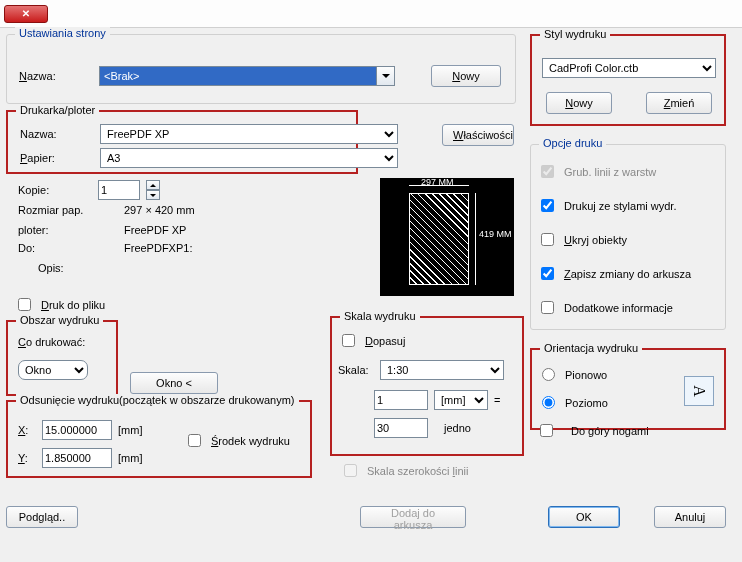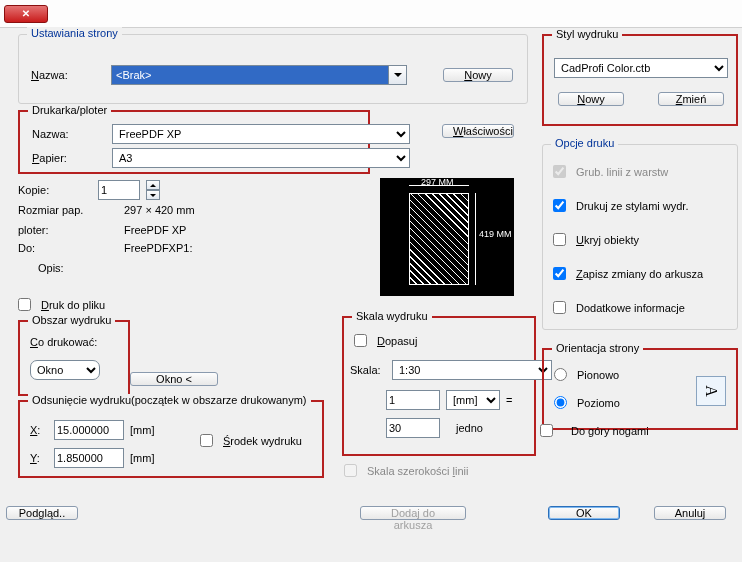--- a/index.html
+++ b/index.html
@@ -4,31 +4,31 @@
 <style>
 * { box-sizing: border-box; font-family: Tahoma, sans-serif; font-size: 11px; }
 body { margin: 0; padding: 0; background: #f0f0f0; width: 742px; height: 562px; overflow: hidden; }
 
 .titlebar { height: 28px; background: #fdfdfd; border-bottom: 1px solid #d0d0d0; display: flex; align-items: center; padding: 0 4px; }
 .titlebar .title { flex: 1; padding-left: 4px; color: #000; }
 .titlebar .closebtn { width: 44px; height: 18px; background: linear-gradient(#e57373,#c81b1b); border: 1px solid #8a0f0f; border-radius: 3px; display: flex; align-items: center; justify-content: center; color: #fff; font-weight: bold; font-size: 10px; }
 
 .content { padding: 4px 8px; position: relative; height: calc(562px - 28px); }
 
-.fieldset { position: absolute; border: 1px solid #d0d0d0; border-radius: 3px; margin-left: 12px; }
+.fieldset { position: absolute; border: 1px solid #d0d0d0; border-radius: 3px; }
 .fieldset .legend { position: absolute; top: -8px; left: 8px; background: #f0f0f0; padding: 0 4px; color: #003399; }
 .redbox { border: 2px solid #b52020 !important; }
 
 .row { display: flex; align-items: center; gap: 6px; }
 label.lab { color: #000; }
 .u { text-decoration: underline; }
 
 select, input[type=text] { border: 1px solid #7a8a99; height: 20px; padding: 0 2px; background: #fff; }
 select { background: #fff; }
-button, .btn { height: 14px; background: linear-gradient(#fdfdfd,#e8e8e8); border: 1px solid #8a9aae; border-radius: 3px; padding: 0 10px; cursor: pointer; font-size: 11px; }
+button, .btn { height: 22px; background: linear-gradient(#fdfdfd,#e8e8e8); border: 1px solid #8a9aae; border-radius: 3px; padding: 0 10px; cursor: pointer; font-size: 11px; }
 .btn-disabled { color: #a0a0a0; }
 .btn-default { border: 1px solid #2b6fba; box-shadow: inset 0 0 0 1px #7fb8ef; }
 
 input[type=checkbox], input[type=radio] { margin: 0 4px 0 0; vertical-align: middle; }
 
 .sel-highlight { background: #316ac5; color: #fff; border: 1px solid #7a8a99; height: 20px; display: flex; align-items: center; padding: 0 4px; }
 .sel-wrap { display: flex; }
 .sel-arrow { width: 18px; height: 20px; border: 1px solid #7a8a99; border-left: none; background: linear-gradient(#fdfdfd,#e2e8ef); display: flex; align-items: center; justify-content: center; }
 .sel-arrow::after { content: ""; border-left: 4px solid transparent; border-right: 4px solid transparent; border-top: 4px solid #000; }
 
@@ -141,21 +141,21 @@
   </div>
 
   <div class="fieldset redbox" style="left:330px; top:288px; width:194px; height:140px; border-radius:0;">
     <span class="legend" style="color:#000;">Skala wydruku</span>
     <div class="row" style="position:absolute; left:10px; top:16px;">
       <input type="checkbox" style="">
       <span><span class="u">D</span>opasuj</span>
     </div>
     <div class="row" style="position:absolute; left:6px; top:42px;">
       <span style="width:36px;">Skala:</span>
-      <select style="width:160px;"><option>1:30</option></select>
+      <select style="width:124px;"><option>1:30</option></select>
     </div>
     <div class="row" style="position:absolute; left:42px; top:72px;">
       <input type="text" style="width: 54px;" value="1">
       <select style="width:54px;"><option>[mm]</option></select>
       <span>=</span>
     </div>
     <div class="row" style="position:absolute; left:42px; top:100px;">
       <input type="text" style="width: 54px;" value="30">
       <span style="margin-left:10px;">jedno</span>
     </div>
@@ -190,21 +190,21 @@
       <input type="checkbox" checked="" style="">
       <span><span class="u">Z</span>apisz zmiany do arkusza</span>
     </div>
     <div class="row" style="position:absolute; left:10px; top:156px;">
       <input type="checkbox" style="">
       <span>Dodatkowe informacje</span>
     </div>
   </div>
 
   <div class="fieldset redbox" style="left:530px; top:320px; width:196px; height:82px; border-radius:0;">
-    <span class="legend" style="color:#000;">Orientacja strony</span>
+    <span class="legend" style="color:#000;">Orientacja wydruku</span>
     <div class="row" style="position:absolute; left:10px; top:18px;">
       <input type="radio" name="or" style="">
       <span>Pionowo</span>
     </div>
     <div class="row" style="position:absolute; left:10px; top:46px;">
       <input type="radio" name="or" checked="" style="">
       <span>Poziomo</span>
     </div>
     <div class="orient-icon" style="position:absolute; right:10px; top:26px;">A</div>
   </div>

